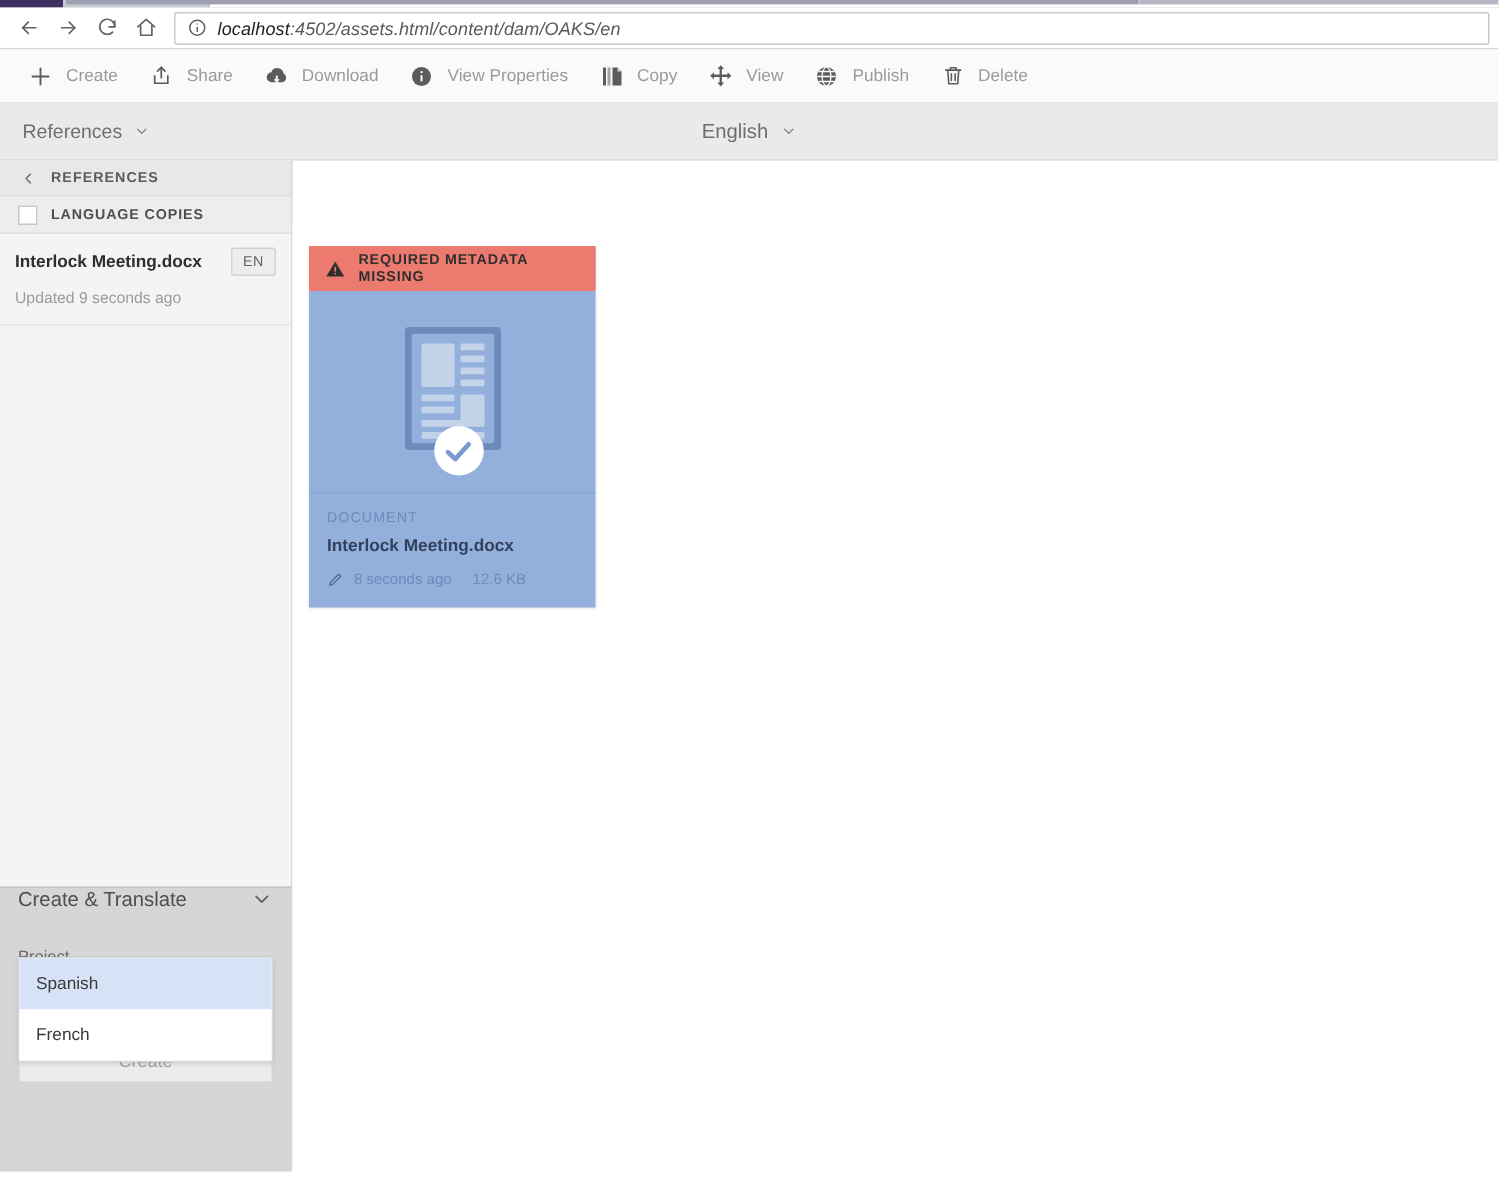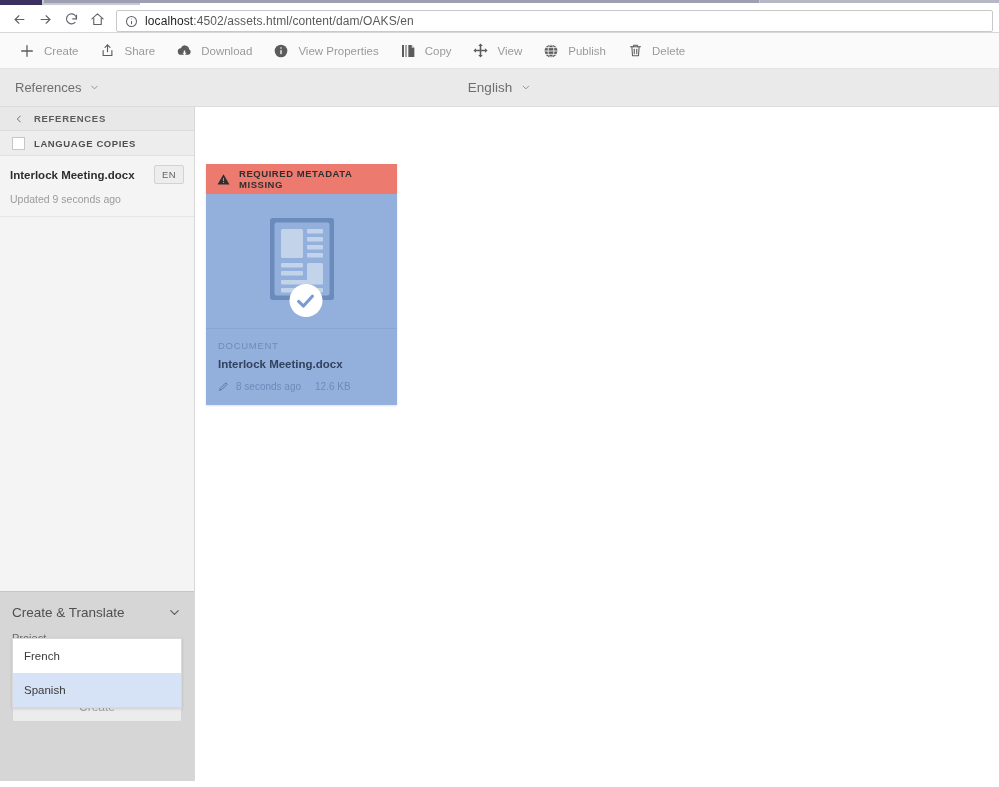--- a/index.html
+++ b/index.html
@@ -19,23 +19,24 @@
   }
   .tabstrip .tab-a { position: absolute; left: 0; top: 0; width: 42px; height: 5px; background: #3b3060; }
   .tabstrip .tab-b { position: absolute; left: 44px; top: 0; width: 715px; height: 3px; background: #9f9fb4; }
   .tabstrip .tab-d { position: absolute; left: 760px; top: 0; width: 245px; height: 3px; background: #b6b7c4; }
   .tabstrip .tab-e { position: absolute; left: 140px; top: 3px; right: 0; height: 2px; background: #ffffff; }
 
   .urlbar {
     height: 28px;
     background: #ffffff;
     display: flex;
-    align-items: flex-end;
+    align-items: center;
     padding: 0 6px;
     border-bottom: 1px solid #d6d6d6;
+    font-style: italic;
   }
   .navbtn {
     width: 26px; height: 26px;
     display: flex; align-items: center; justify-content: center;
     color: #5f6368;
     flex: none;
   }
   .navbtn svg { display: block; }
   .omnibox {
     flex: 1;
@@ -195,21 +196,21 @@
   .ct-panel {
     flex: none;
     background: #d6d6d6;
     border-top: 1px solid #c6c6c6;
     padding: 0 12px;
     position: relative;
     height: 190px;
   }
   .ct-head {
     height: 40px;
-    display: flex; align-items: center; justify-content: space-between;
+    display: flex; justify-content: space-between;
   }
   .ct-head .t { font-size: 13.5px; color: #4f4f4f; }
   .ct-head .chev { display: flex; color: #5e5e5e; }
   .ct-label {
     font-size: 11px;
     color: #6b6b6b;
     margin-bottom: 8px;
   }
   .ct-select {
     height: 30px;
@@ -531,22 +532,22 @@
         <span class="chev">
           <svg width="13" height="13" viewBox="0 0 24 24" fill="none" stroke="currentColor" stroke-width="1.9" stroke-linecap="round" stroke-linejoin="round">
               <polyline points="6 9 12 15 18 9"></polyline>
             </svg>
         </span>
       </div>
 
       <div class="ct-create">Create</div>
 
       <div class="ct-popup">
+        <div class="ct-opt sel">Spanish</div>
         <div class="ct-opt">French</div>
-        <div class="ct-opt sel">Spanish</div>
       </div>
     </div>
   </div>
 
   <div class="content">
 
     <div class="card">
 
       <div class="card-banner">
         <span class="warn">

